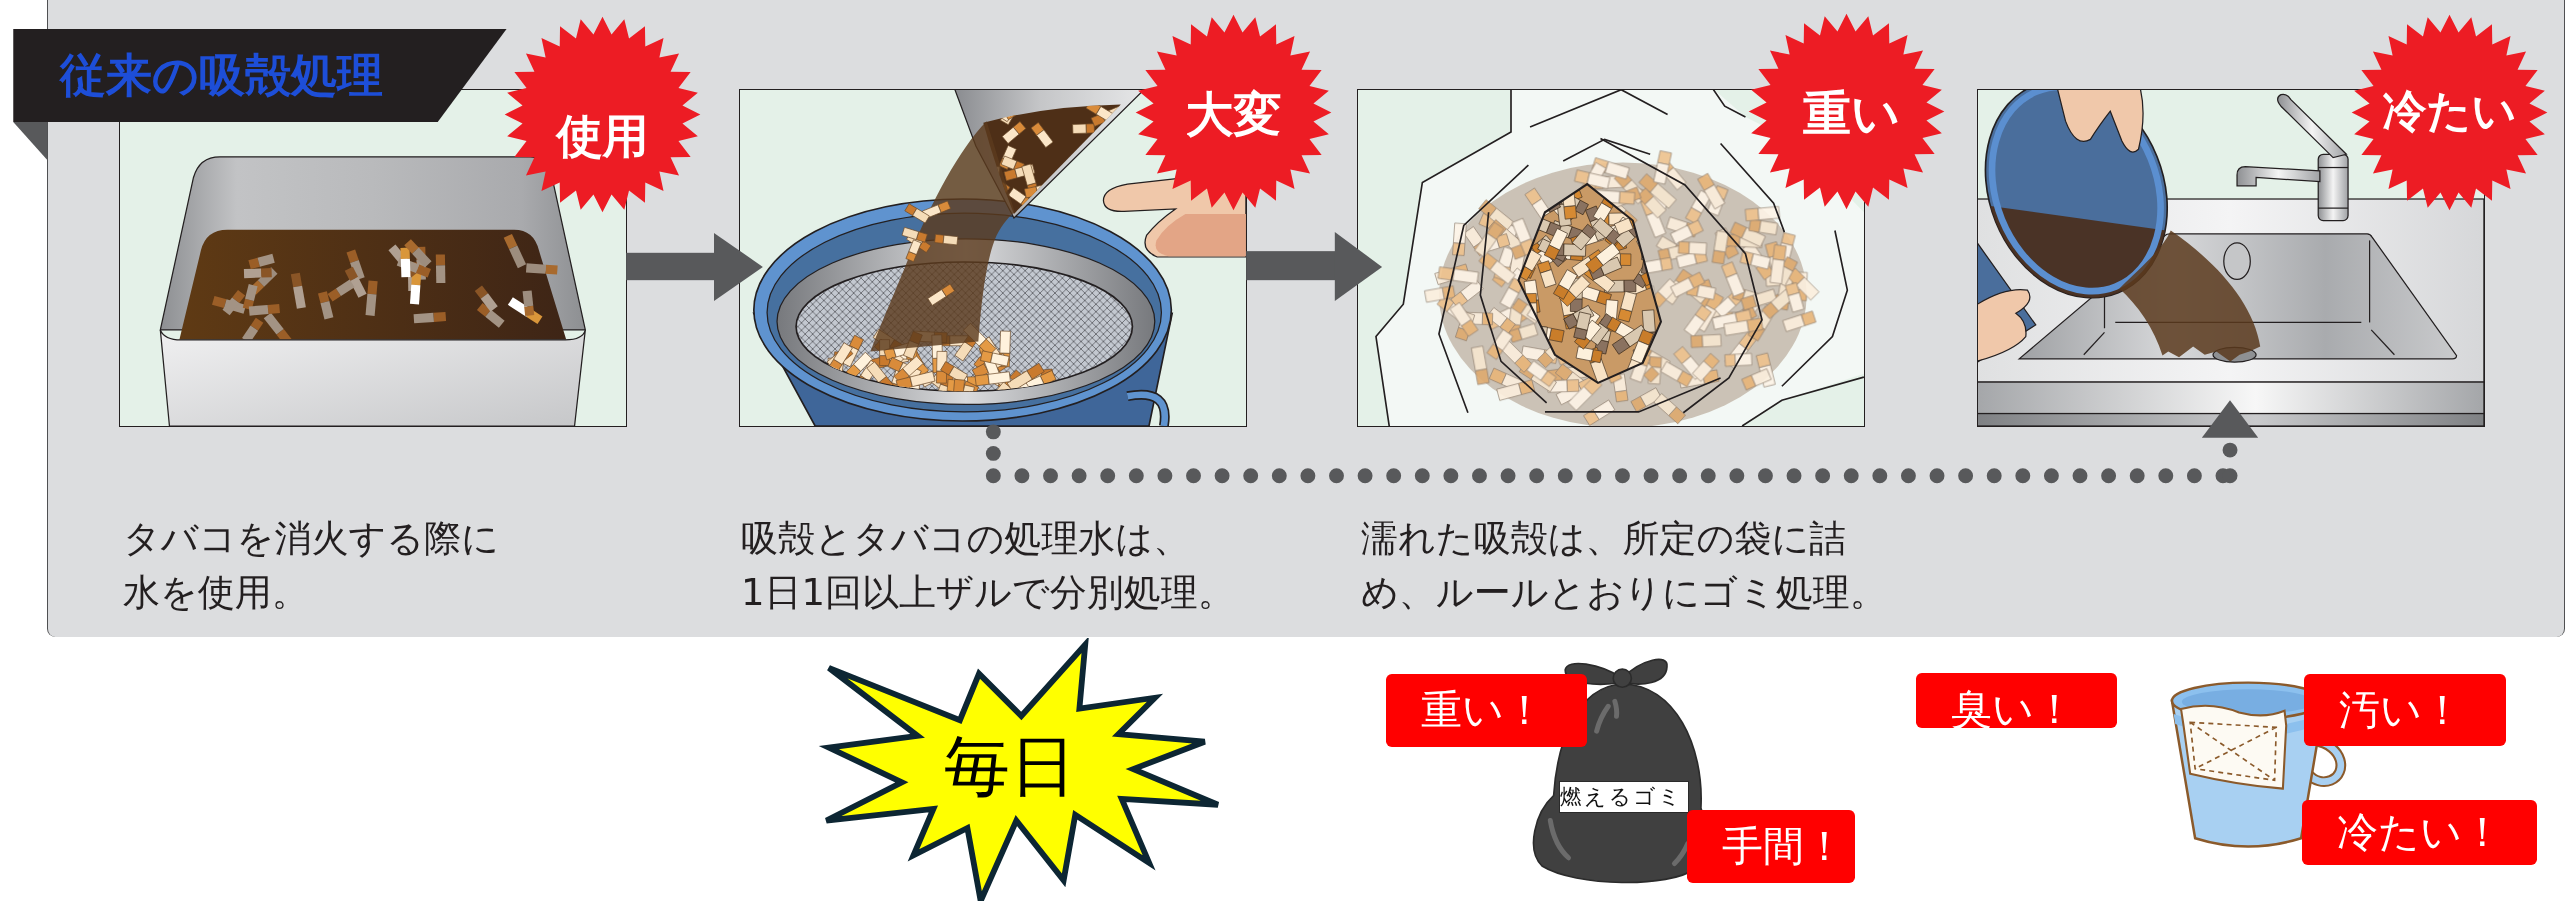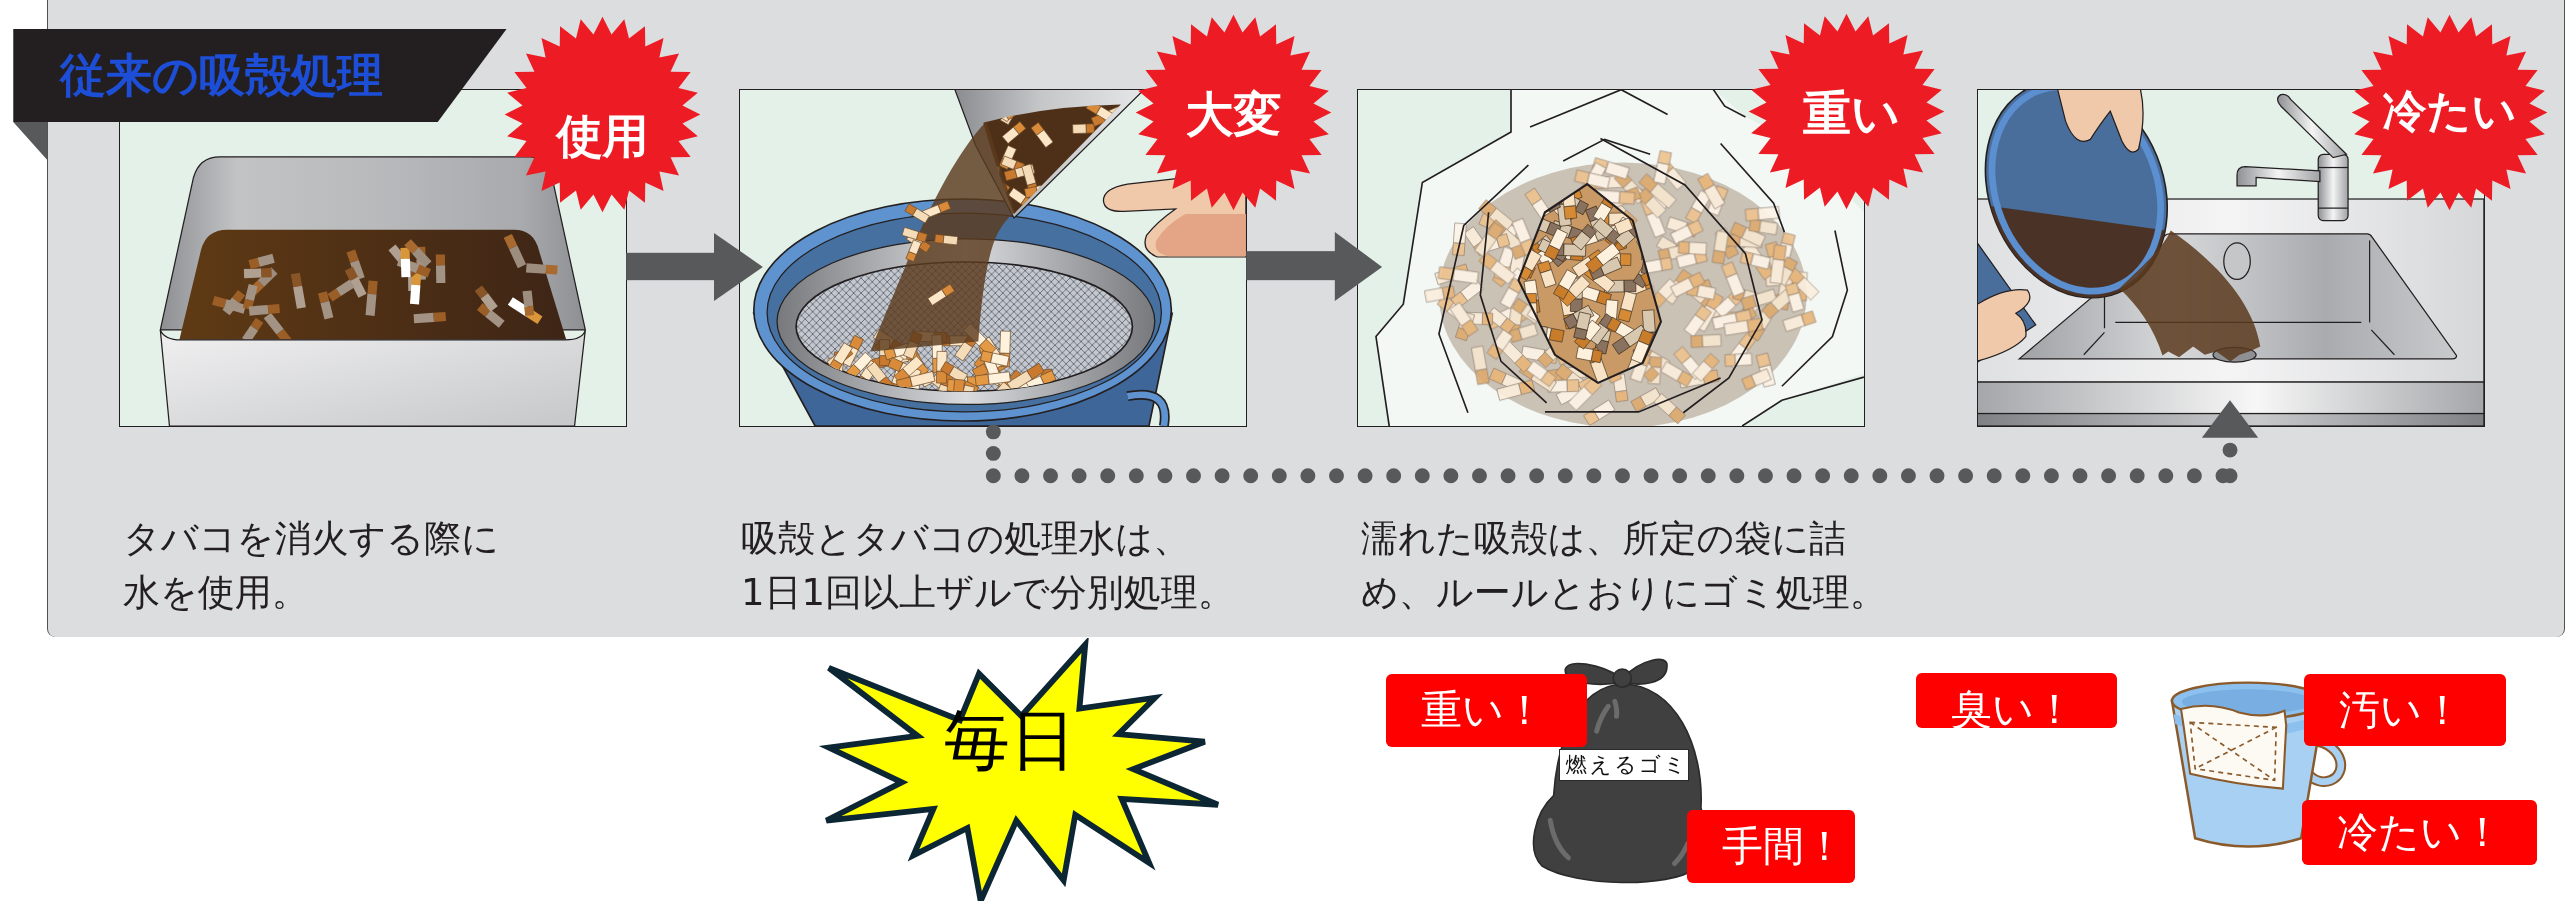--- a/index.html
+++ b/index.html
@@ -20,23 +20,23 @@
 .b1{left:503px;top:15px}.b2{left:1134px;top:13.3px}.b3{left:1747px;top:12.4px}.b4{left:2350px;top:13.3px}
 .b1 .l1{top:43px;height:50px;line-height:50px}
 .b1 .l1 .big{font-size:43px}.b1 .l1 .small{font-size:26px}
 .b1 .l2{top:95px;height:53px;line-height:53px;font-size:46px}
 .b2 .t,.b3 .t{top:72px;height:58px;line-height:58px;font-size:48px}
 .b3 .t{padding-left:10px}
 .b4 .t{top:70px;height:55px;line-height:55px;font-size:44px}
 .title-banner{position:absolute;left:0;top:0;width:514px;height:166px;z-index:4}
 .title-text{position:absolute;left:60px;top:29px;height:93px;line-height:93px;font-size:46px;font-weight:bold;color:#1d4ed8;white-space:nowrap;z-index:5}
 .daily-burst{position:absolute;left:813px;top:638px;width:415px;height:263px;z-index:1}
-.daily-text{position:absolute;left:919px;top:699px;width:182px;height:83px;line-height:83px;text-align:center;font-size:66px;color:#000000;z-index:2;white-space:nowrap}
+.daily-text{position:absolute;left:919px;top:725px;width:182px;height:83px;line-height:83px;text-align:center;font-size:66px;color:#000000;z-index:2;white-space:nowrap}
 .bag{position:absolute;left:1517px;top:655px;width:199px;height:240px;z-index:1}
-.bag-label{position:absolute;left:1559px;top:749px;width:130px;height:31.5px;line-height:29px;background:#ffffff;border:1.2px solid #2a2a2a;text-align:right;font-size:21.6px;letter-spacing:2.5px;color:#111111;z-index:2;white-space:nowrap}
+.bag-label{position:absolute;left:1559px;top:781px;width:130px;height:31.5px;line-height:29px;background:#ffffff;border:1.2px solid #2a2a2a;text-align:left;font-size:21.6px;letter-spacing:2.5px;color:#111111;z-index:2;white-space:nowrap}
 .bucket{position:absolute;left:2160px;top:676px;width:187px;height:178px;z-index:1}
 .tag{position:absolute;background:#ff0000;border-radius:5.8px;color:#ffffff;font-weight:normal;font-size:41px;padding-left:35px;white-space:nowrap;z-index:3}
 .tg1{left:1386px;top:674px;width:201px;height:73px;line-height:73px}
 .tg2{left:1687px;top:810px;width:168px;height:73px;line-height:73px}
 .tg3{left:1916px;top:673px;width:201px;height:55px;line-height:73px}
 .tg4{left:2304px;top:674px;width:202px;height:72px;line-height:72px}
 .tg5{left:2302px;top:800px;width:235px;height:65px;line-height:65px}
 </style>
 </head>
 <body>

